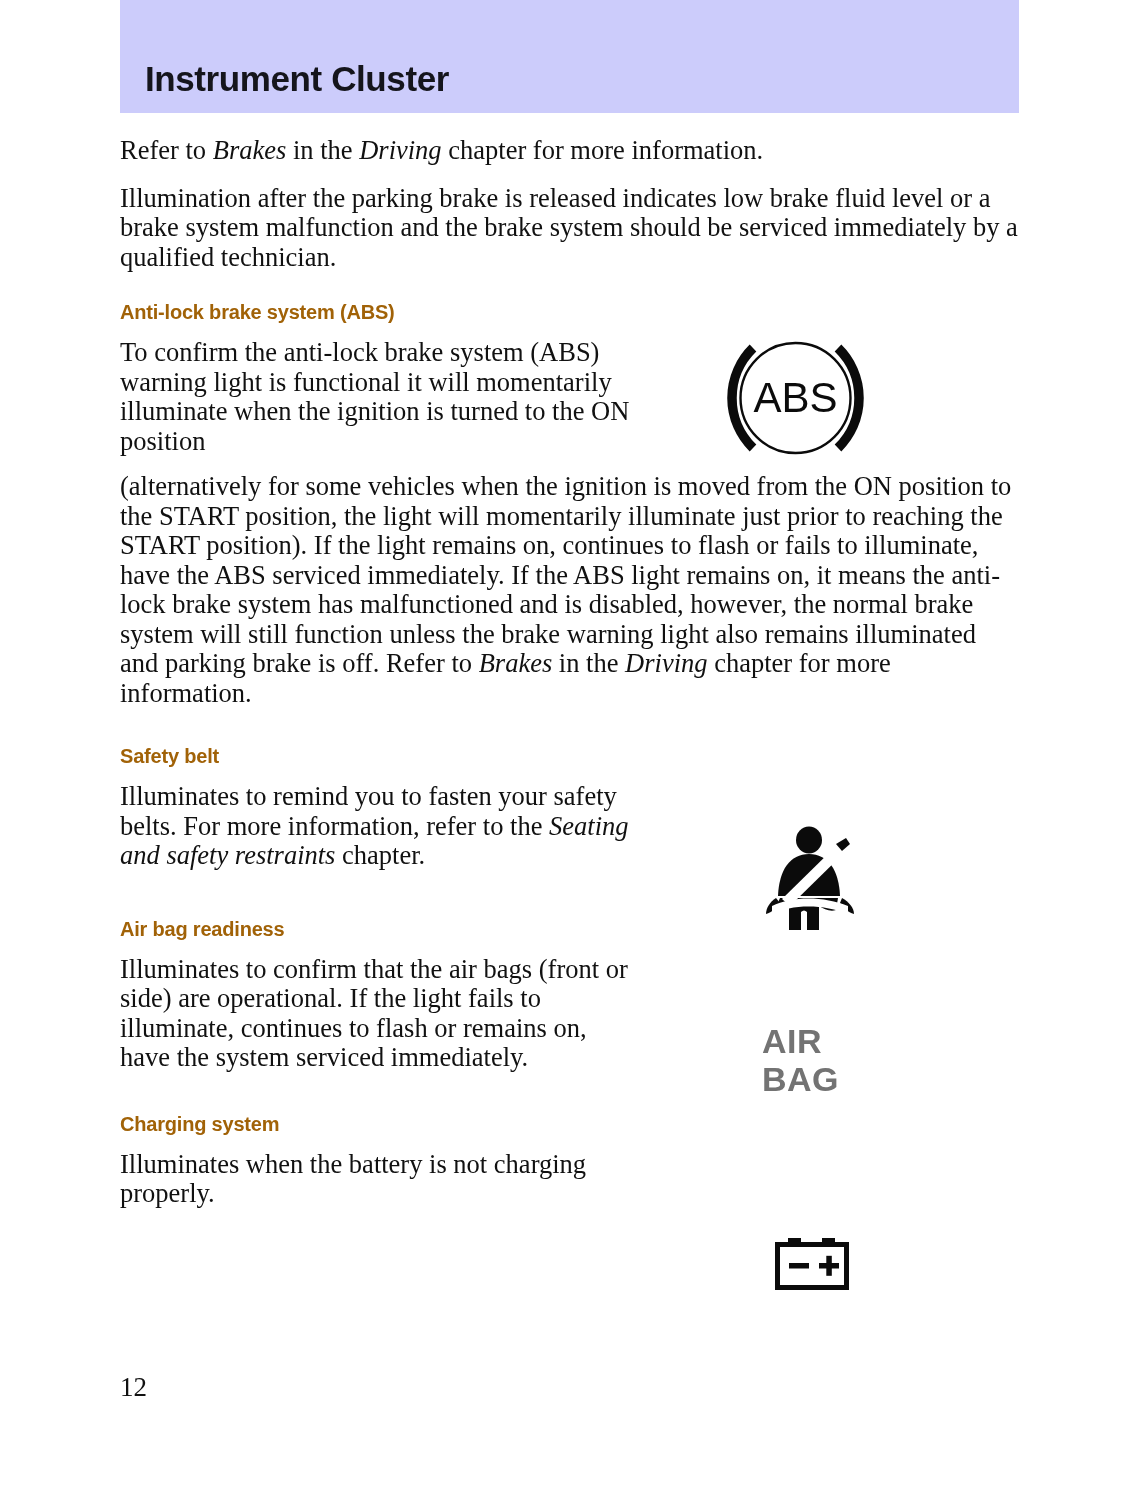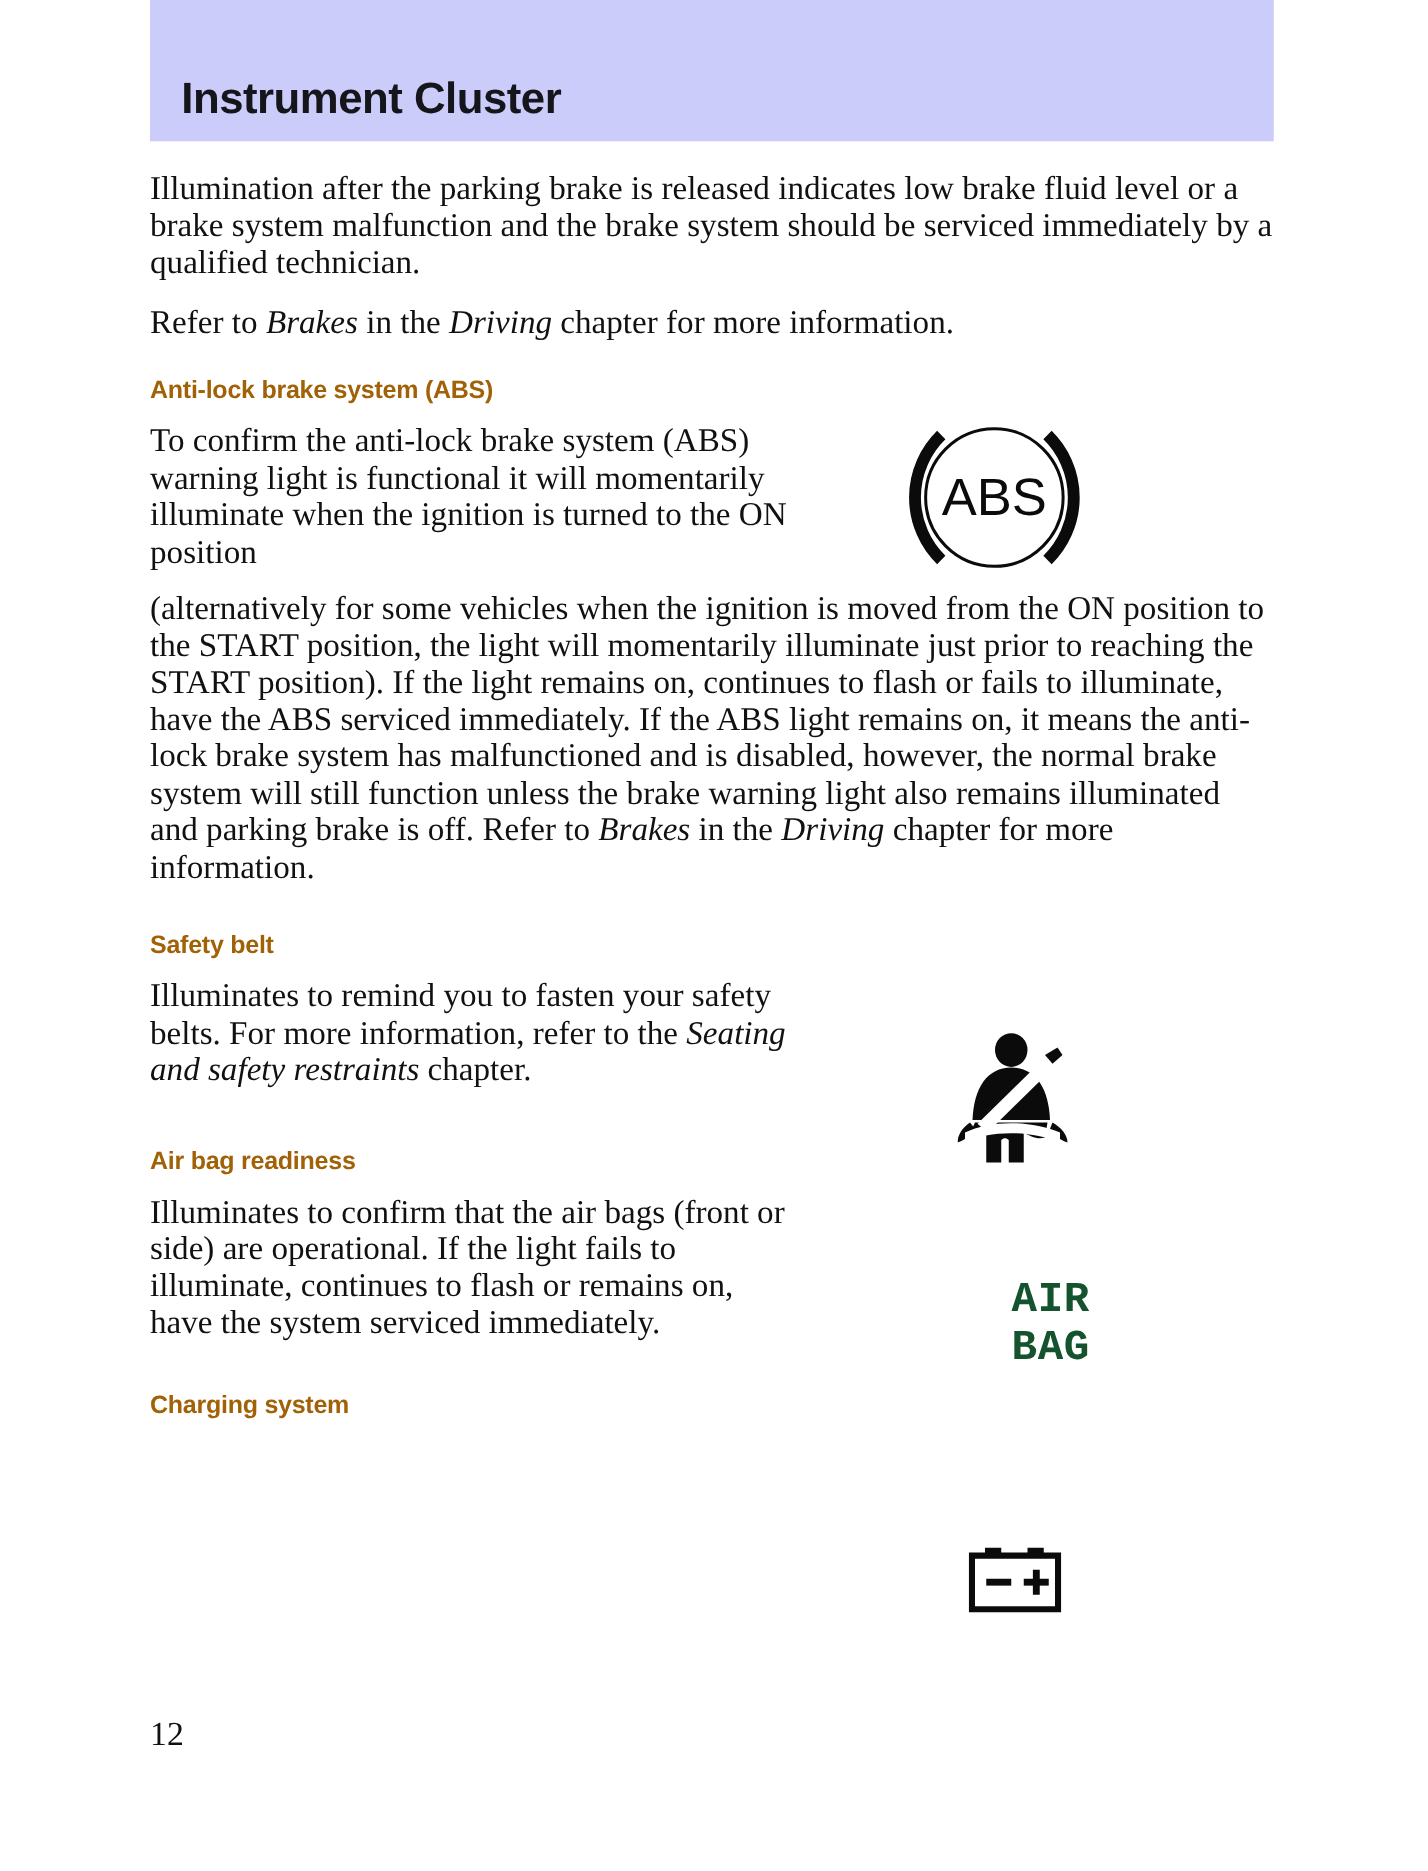--- a/index.html
+++ b/index.html
@@ -86,27 +86,27 @@
     top: 826px;
     width: 92px;
     height: 108px;
   }
   .icon-airbag {
     position: absolute;
     left: 762px;
     top: 1022px;
     width: 110px;
     height: 82px;
-    font-family: Liberation Mono, monospace;
+    font-family: Liberation Sans, sans-serif;
     font-weight: bold;
     font-size: 34px;
     line-height: 38px;
     letter-spacing: 0.5px;
-    text-align: right;
-    color: #14532d;
+    text-align: left;
+    color: #737373;
   }
   .icon-battery {
     position: absolute;
     left: 775px;
     top: 1238px;
     width: 74px;
     height: 52px;
   }
 
   
@@ -120,40 +120,41 @@
   }
 </style>
 </head>
 <body>
 
 <div class="header-band"></div>
 <div class="header-title">Instrument Cluster</div>
 
 <div class="content">
 
+  <p class="body-text"><span>Refer to </span><em class="ital">Brakes</em><span> in the </span><em class="ital">Driving</em><span> chapter for more information.</span></p>
+
   <p class="body-text">Illumination after the parking brake is released indicates low brake fluid level or a brake system malfunction and the brake system should be serviced immediately by a qualified technician.</p>
 
-  <p class="body-text"><span>Refer to </span><em class="ital">Brakes</em><span> in the </span><em class="ital">Driving</em><span> chapter for more information.</span></p>
-
   <h2 class="section-head">Anti-lock brake system (ABS)</h2>
 
   <p class="body-text narrow tight">To confirm the anti-lock brake system (ABS) warning light is functional it will momentarily illuminate when the ignition is turned to the ON position</p>
 
   <p class="body-text" style="margin-top:0;"><span>(alternatively for some vehicles when the ignition is moved from the ON position to the START position, the light will momentarily illuminate just prior to reaching the START position). If the light remains on, continues to flash or fails to illuminate, have the ABS serviced immediately. If the ABS light remains on, it means the anti-lock brake system has malfunctioned and is disabled, however, the normal brake system will still function unless the brake warning light also remains illuminated and parking brake is off. Refer to </span><em class="ital">Brakes</em><span> in the </span><em class="ital">Driving</em><span> chapter for more information.</span></p>
 
   <h2 class="section-head" style="margin-top:34px;">Safety belt</h2>
 
   <p class="body-text narrow"><span>Illuminates to remind you to fasten your safety belts. For more information, refer to the </span><em class="ital">Seating and safety restraints</em><span> chapter.</span></p>
 
   <h2 class="section-head" style="margin-top:44px;">Air bag readiness</h2>
 
   <p class="body-text narrow">Illuminates to confirm that the air bags (front or side) are operational. If the light fails to illuminate, continues to flash or remains on, have the system serviced immediately.</p>
 
   <h2 class="section-head" style="margin-top:37px;">Charging system</h2>
 
+  <p class="body-text narrow">Illuminates when the battery is not charging properly.</p>
 
 </div>
 
 <div class="icon-abs">
   <svg viewBox="0 0 145 132" width="145" height="132" aria-hidden="true">
 
     <circle cx="72.5" cy="66" r="55" fill="#ffffff" stroke="#0b0b0b" stroke-width="2.4"></circle>
 
     <path d="M 30 16 A 70 70 0 0 0 30 116" fill="none" stroke="#0b0b0b" stroke-width="9.5" stroke-linecap="butt"></path>
 

